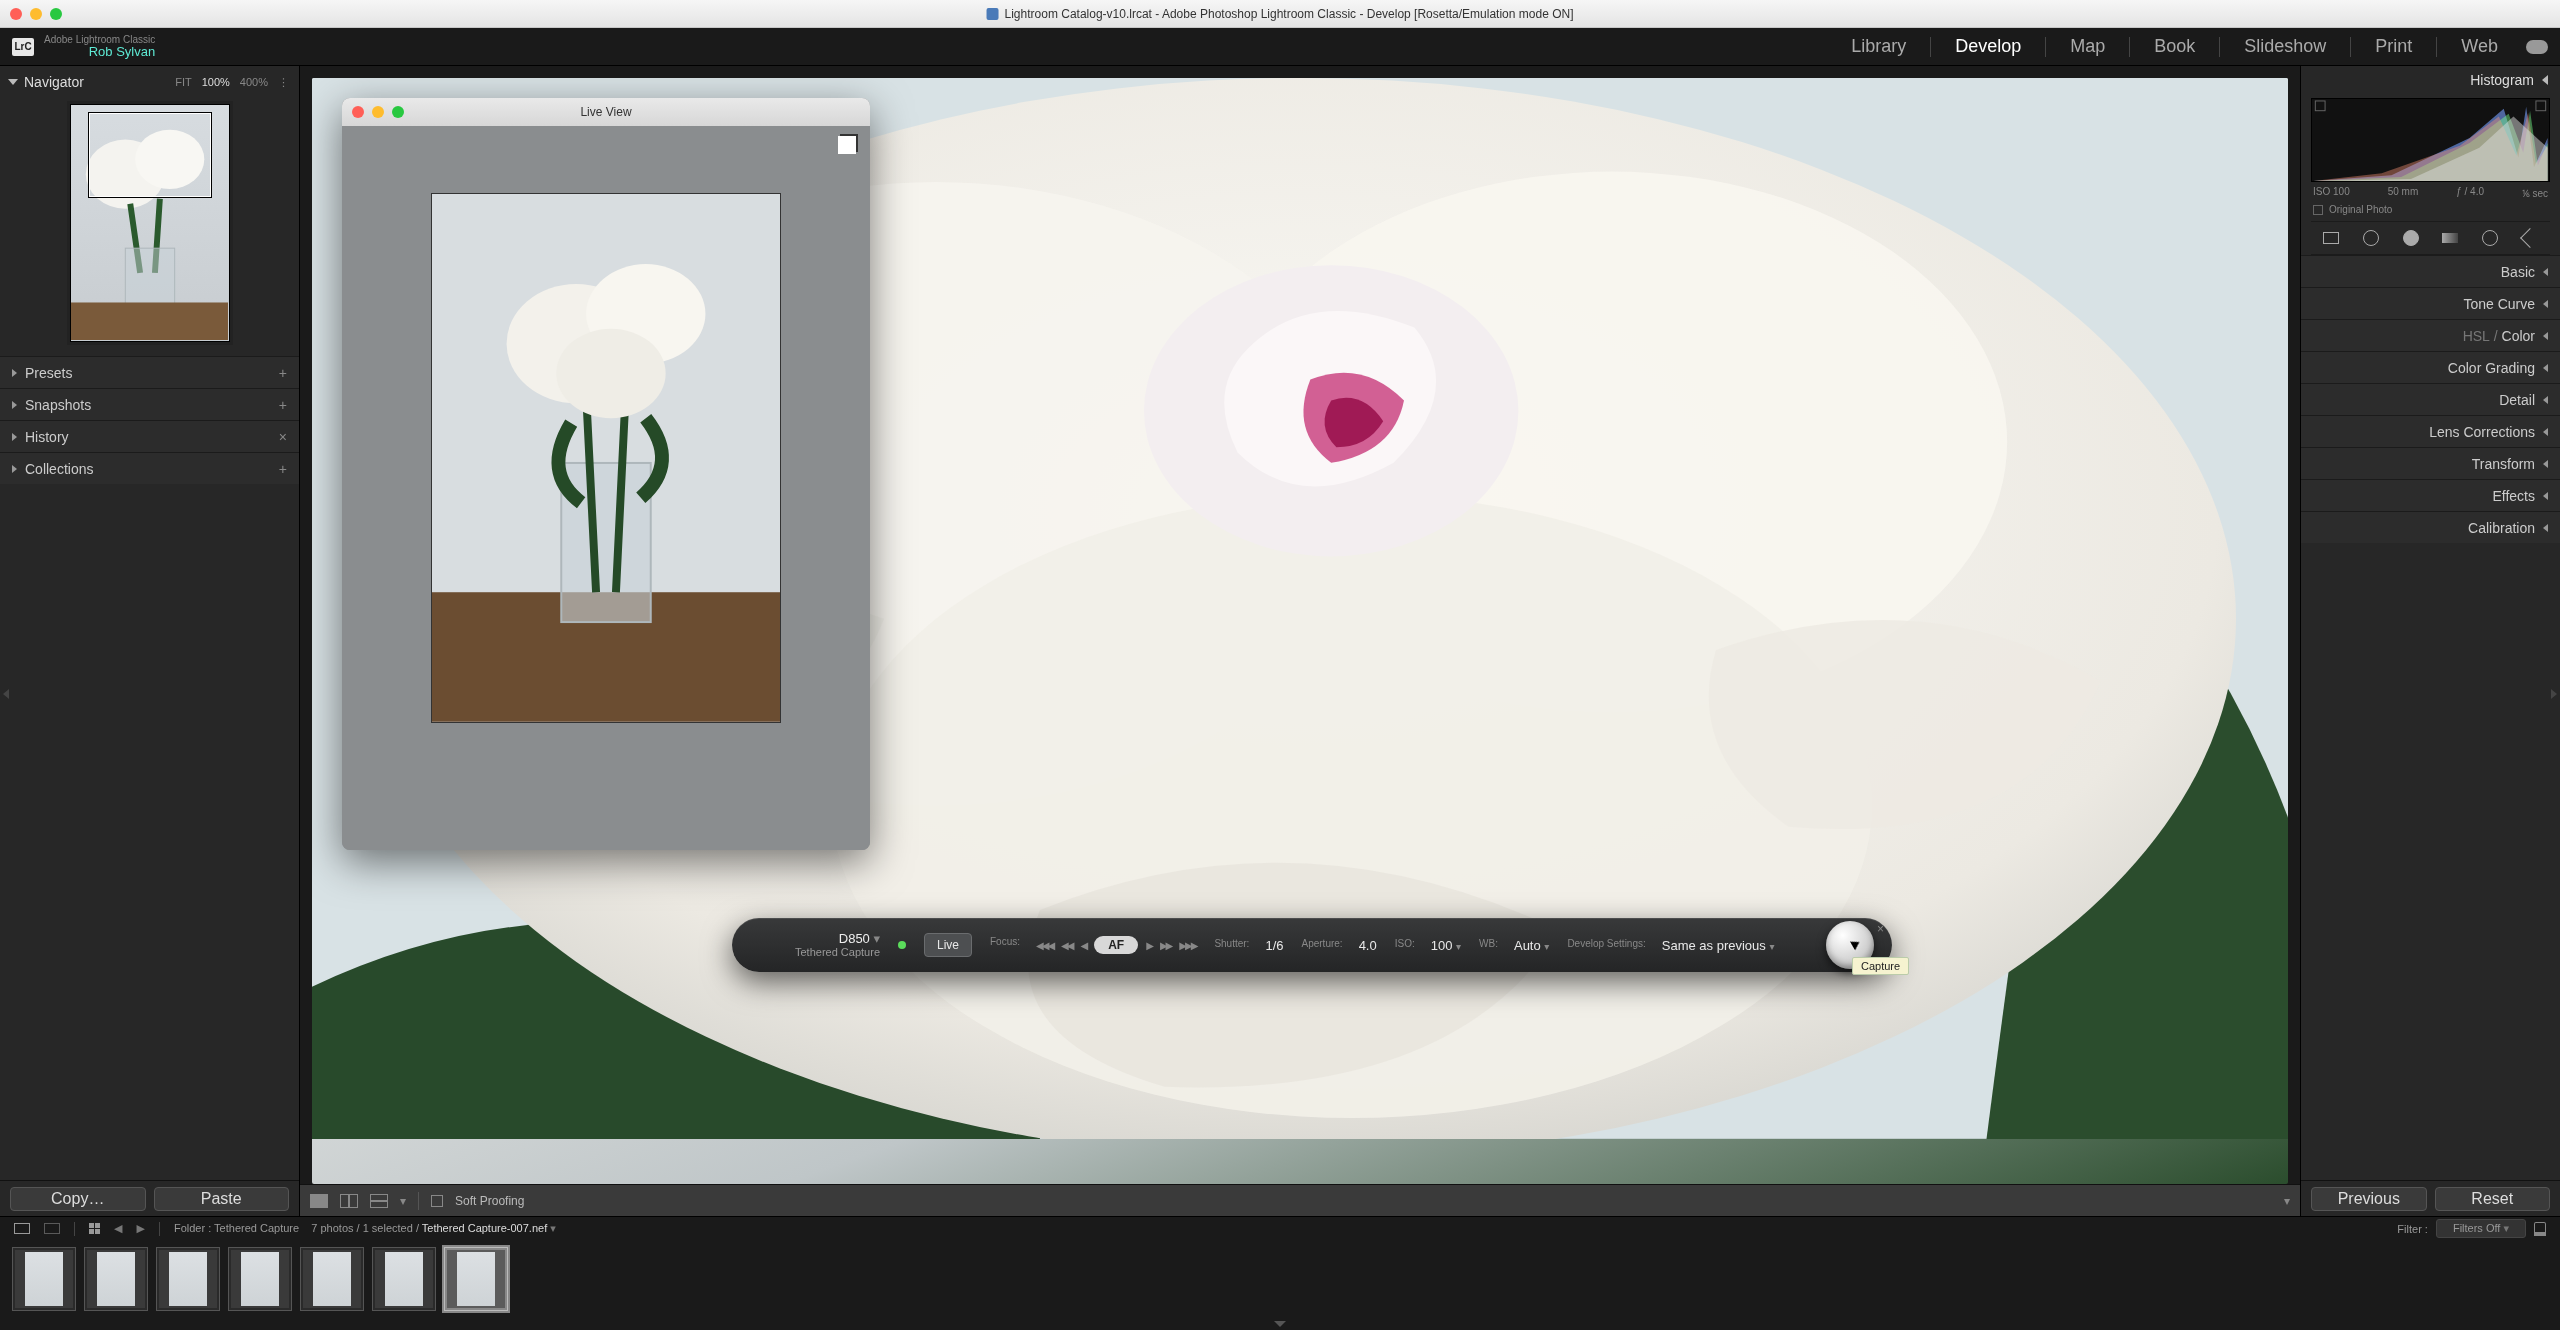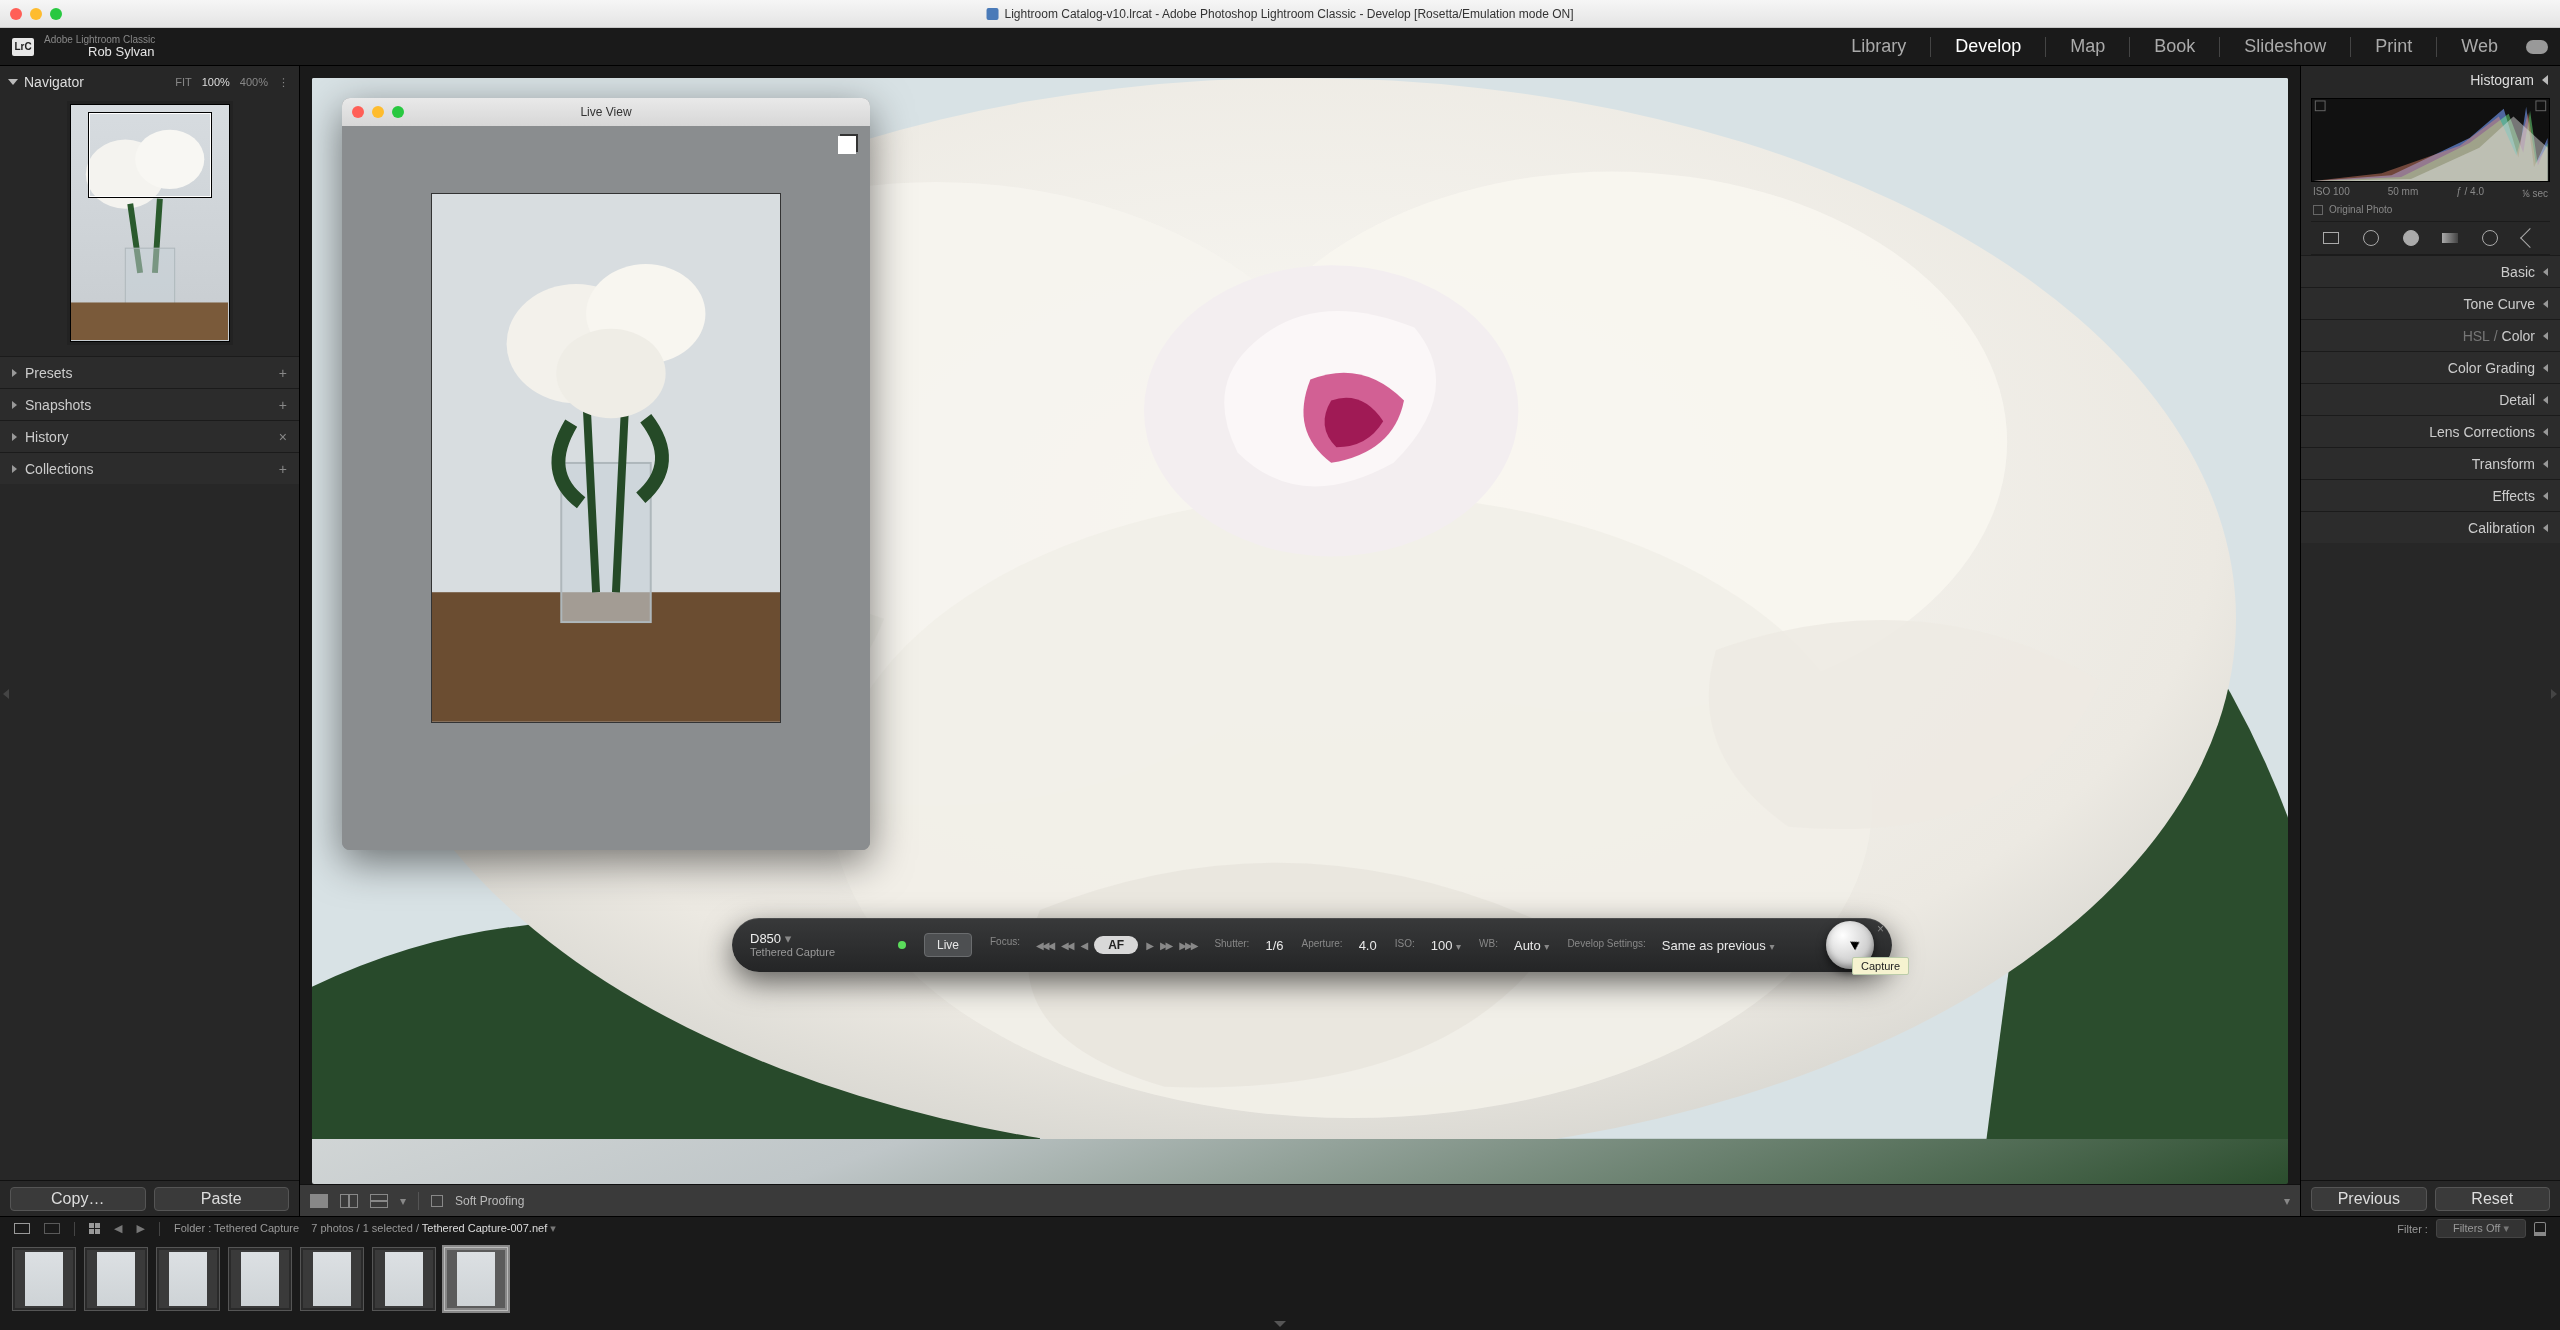--- a/index.html
+++ b/index.html
@@ -5,27 +5,27 @@
   * { box-sizing: border-box; margin: 0; padding: 0; }
   html, body { width: 2560px; height: 1330px; font-family: "Helvetica Neue", Helvetica, Arial, sans-serif; background: #1a1a1a; color: #ccc; overflow: hidden; }
   
   .mac-titlebar { height: 28px; width: 100%; background: linear-gradient(#f6f6f6,#e4e4e4); border-bottom:1px solid #c7c7c7; display:flex; align-items:center; position:relative; }
   .traffic { display:flex; gap:8px; margin-left:10px; }
   .tl-dot { width:12px; height:12px; border-radius:50%; }
   .tl-close{background:#ff5f57;} .tl-min{background:#febc2e;} .tl-max{background:#28c840;}
   .mac-title { position:absolute; left:50%; transform:translateX(-50%); font-size:12px; color:#333; display:flex; align-items:center; gap:6px;}
   .mac-title .doc-icon{width:12px;height:12px;background:#4a7ab8;border-radius:2px;}
   
-  .app { position:absolute; top:28px; left:0; right:0; bottom:0; background:#1a1a1a; display:flex; flex-direction:column;}
+  .app { position:absolute; top:28px; left:0; right:0; bottom:0; background:#1a1a1a; display:flex; flex-direction:column;text-align:right;}
   
   .id-bar { height:38px; background:#1a1a1a; display:flex; align-items:center; padding:0 12px; color:#999; font-size:12px; border-bottom:1px solid #000;}
   .id-logo { width:22px; height:18px; background:#e8e8e8; color:#222; font-size:10px; font-weight:bold; display:flex; align-items:center; justify-content:center; border-radius:2px; margin-right:10px;}
   .id-text { display:flex; flex-direction:column; line-height:1.1;}
   .id-text .l1{font-size:10px;color:#888;}
-  .id-text .l2{font-size:13px;color:#e5e5e5;margin-left:44px;}
+  .id-text .l2{font-size:13px;color:#5eead4;margin-left:44px;}
   .modules { margin-left:auto; display:flex; gap:24px; align-items:center; font-size:18px; color:#aaa;}
   .modules .mod { cursor:pointer; }
   .modules .mod.active{ color:#fff; }
   .modules .sep{ width:1px; height:20px; background:#444;}
   .cloud-icon{ width:22px;height:14px; border-radius:8px; background:#999; margin-left:4px;}
   
   .cols { flex:1; display:flex; min-height:0;}
   .panel-left { width:300px; background:#272727; display:flex; flex-direction:column; border-right:1px solid #000;}
   .panel-right { width:260px; background:#272727; display:flex; flex-direction:column; border-left:1px solid #000;}
   .center { flex:1; background:#1a1a1a; display:flex; flex-direction:column; position:relative; min-width:0;}

